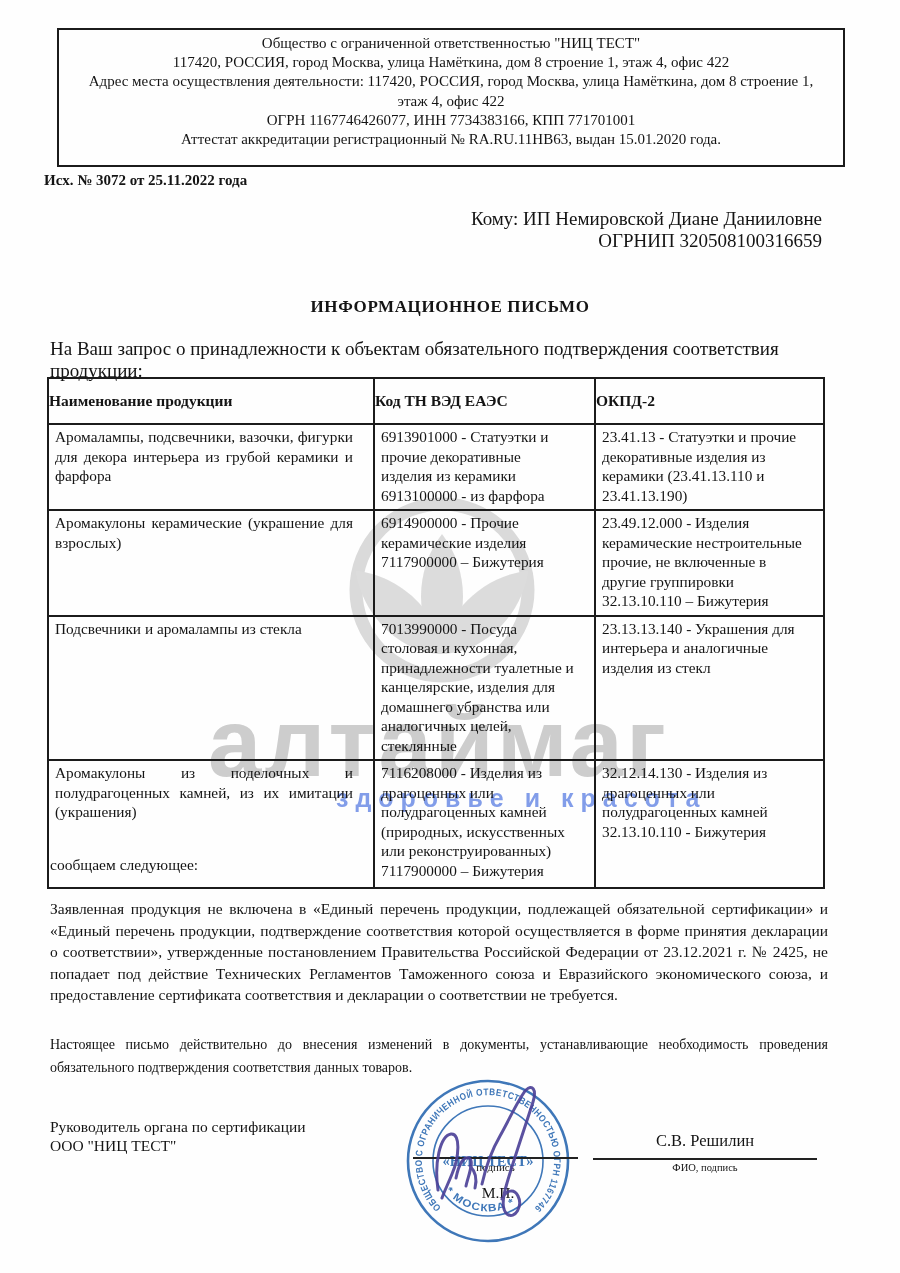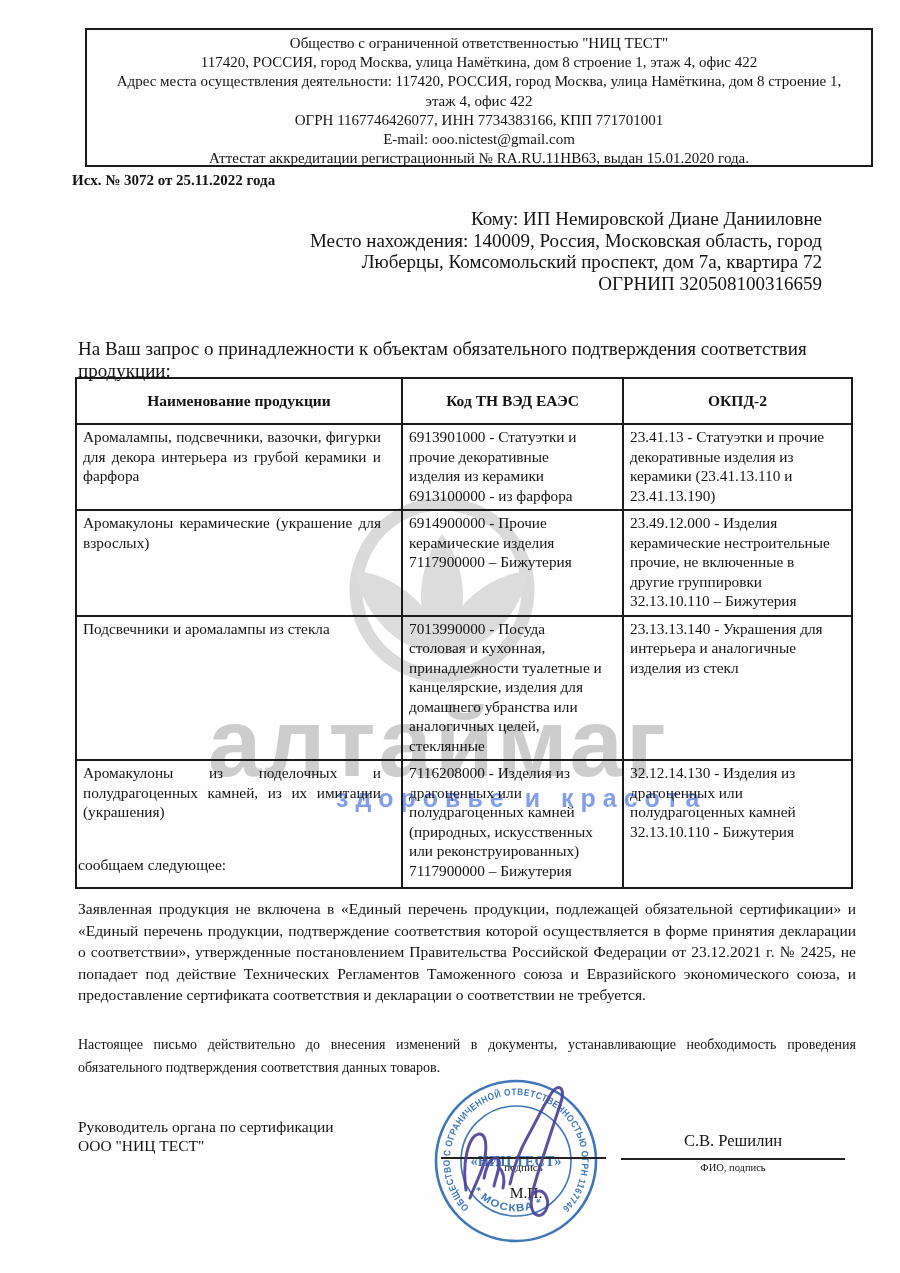--- a/index.html
+++ b/index.html
@@ -18,21 +18,21 @@
     white-space:nowrap;
   }
   .wm-tagline {
     position:absolute; left:336px; top:784px;
     font-family:"Liberation Sans", sans-serif; font-weight:bold;
     font-size:25px; letter-spacing:7px; color:#1d4ed8; opacity:.55;
     white-space:nowrap;
   }
   .wm-logo { position:absolute; left:348px; top:496px; opacity:.55; }
   
-  .content { position:absolute; inset:0; z-index:2;margin-left:28px; }
+  .content { position:absolute; inset:0; z-index:2; }
   .letterhead {
     position:absolute; left:57px; top:28px; width:788px; height:139px;
     border:2px solid #1b1b1b; text-align:center;
     font-size:15px; line-height:19.2px; padding:4px 18px 0 18px;
   }
   .outgoing { position:absolute; left:44px; top:172px; font-weight:bold; font-size:15px; }
   .recipient {
     position:absolute; right:78px; top:208px; width:548px;
     text-align:right; font-size:19px; line-height:21.5px;
   }
@@ -40,21 +40,21 @@
     position:absolute; left:0; top:297px; width:100%; text-align:center;
     font-weight:bold; font-size:17px; letter-spacing:.6px;
   }
   .intro { position:absolute; left:50px; top:338px; width:800px; font-size:19px; }
   table.products {
     position:absolute; left:47px; top:377px; width:776px;
     border-collapse:collapse; table-layout:fixed;
     font-size:15.3px; line-height:19.5px;
   }
   table.products, table.products th, table.products td { border:2px solid #1b1b1b; }
-  table.products th { font-weight:bold; text-align:center; vertical-align:middle; height:46px; font-size:15.5px; }
+  table.products th { font-weight:bold; text-align:left; vertical-align:middle; height:46px; font-size:15.5px; }
   table.products td { vertical-align:top; padding:2px 20px 4px 6px; }
   td.c-name { text-align:justify; }
   td.c-code { text-align:left; white-space:pre-line; }
   .lead { position:absolute; left:50px; top:856px; font-size:15.5px; }
   .para1 { position:absolute; left:50px; top:898px; width:778px; text-align:justify; font-size:15.5px; line-height:21.5px; }
   .para2 { position:absolute; left:50px; top:1033px; width:778px; text-align:justify; font-size:14px; line-height:23px; }
   .sig-left { position:absolute; left:50px; top:1117px; font-size:15.5px; line-height:19px; }
   .sign-line { position:absolute; left:413px; top:1157px; width:165px; border-top:2px solid #222; z-index:5; }
   .sign-label { position:absolute; left:413px; top:1161px; width:165px; text-align:center; font-size:11px; z-index:5; }
   .mp { position:absolute; left:448px; top:1184px; width:100px; text-align:center; font-size:15.5px; z-index:5; }
@@ -82,32 +82,31 @@
     <div class="wm-tagline">здоровье и красота</div>
   </div>
 
   <div class="content">
 
     <div class="letterhead">
       <div>Общество с ограниченной ответственностью "НИЦ ТЕСТ"</div>
       <div>117420, РОССИЯ, город Москва, улица Намёткина, дом 8 строение 1, этаж 4, офис 422</div>
       <div>Адрес места осуществления деятельности: 117420, РОССИЯ, город Москва, улица Намёткина, дом 8 строение 1, этаж 4, офис 422</div>
       <div>ОГРН 1167746426077, ИНН 7734383166, КПП 771701001</div>
-      <div>E-mail: ooo.nictest@gmail.com</div>
       <div>Аттестат аккредитации регистрационный № RA.RU.11НВ63, выдан 15.01.2020 года.</div>
     </div>
 
     <div class="outgoing">Исх. № 3072 от 25.11.2022 года</div>
 
     <div class="recipient">
       <div>Кому: ИП Немировской Диане Данииловне</div>
-      <div>Место нахождения: 140009, Россия, Московская область, город Люберцы, Комсомольский проспект, дом 7а, квартира 72</div>
       <div>ОГРНИП 320508100316659</div>
     </div>
 
+    <div class="doc-title">ИНФОРМАЦИОННОЕ ПИСЬМО</div>
 
     <div class="intro">На Ваш запрос о принадлежности к объектам обязательного подтверждения соответствия продукции:</div>
 
     <table class="products">
       <colgroup>
           <col style="width:326px">
           <col style="width:221px">
           <col style="width:229px">
         </colgroup>
       <tbody>

